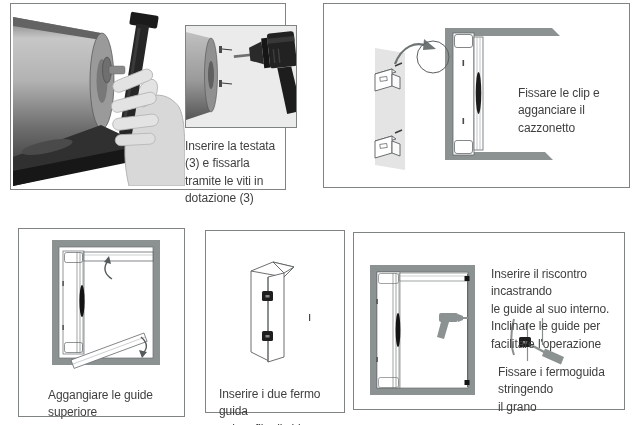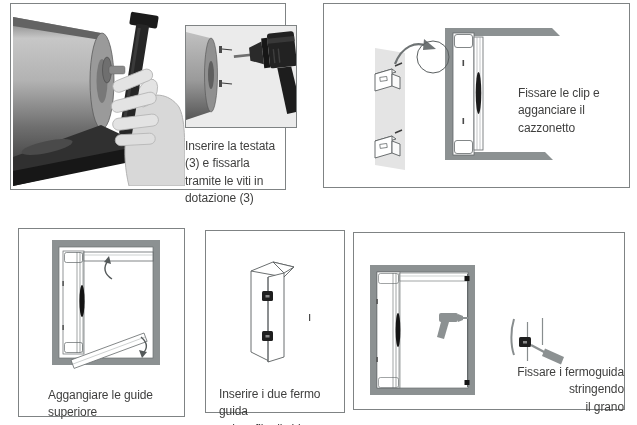--- a/index.html
+++ b/index.html
@@ -247,17 +247,21 @@
         <line x1="188.5" y1="85" x2="188.5" y2="112" stroke="#888d8e" stroke-width="1.2"></line>
         <rect x="165" y="104" width="12" height="10" rx="1.5" fill="#1e1e1e"></rect>
         <rect x="169" y="108" width="4" height="2.5" fill="#8a8a8a"></rect>
         <g>
           <line x1="177" y1="112" x2="192" y2="120" stroke="#8c9192" stroke-width="2.4"></line>
           <polygon points="191,115.5 210,124 207,131.5 188,123" fill="#8c9192"></polygon>
         </g>
       </g>
     </svg>
 
-    <div class="caption" style="left:144px;top:131px;text-align:right;">Fissare i fermoguida stringendo
+    <div class="caption" style="left:137px;top:33px;">Inserire il riscontro incastrando
+le guide al suo interno.
+Inclinare le guide per
+facilitare l'operazione</div>
+    <div class="caption" style="left:144px;top:131px;">Fissare i fermoguida stringendo
 il grano</div>
   </div>
 
 </div>
 
 </body></html>

